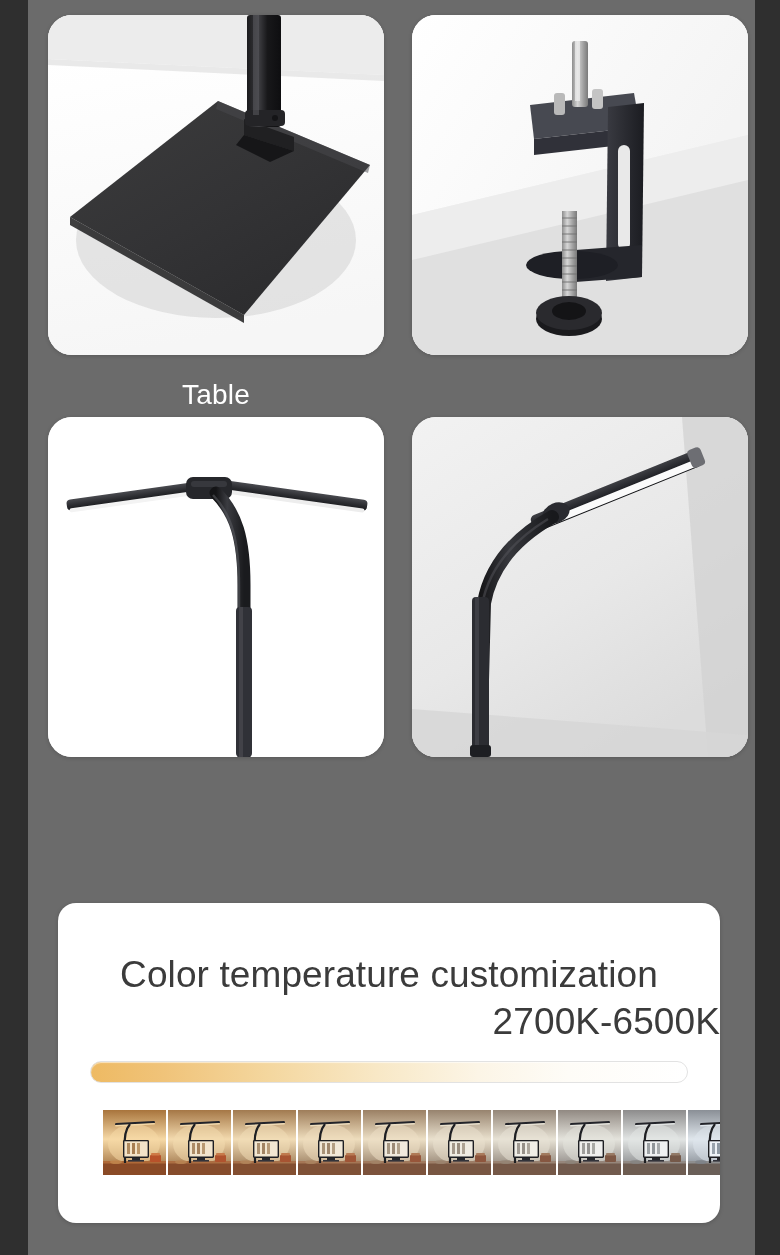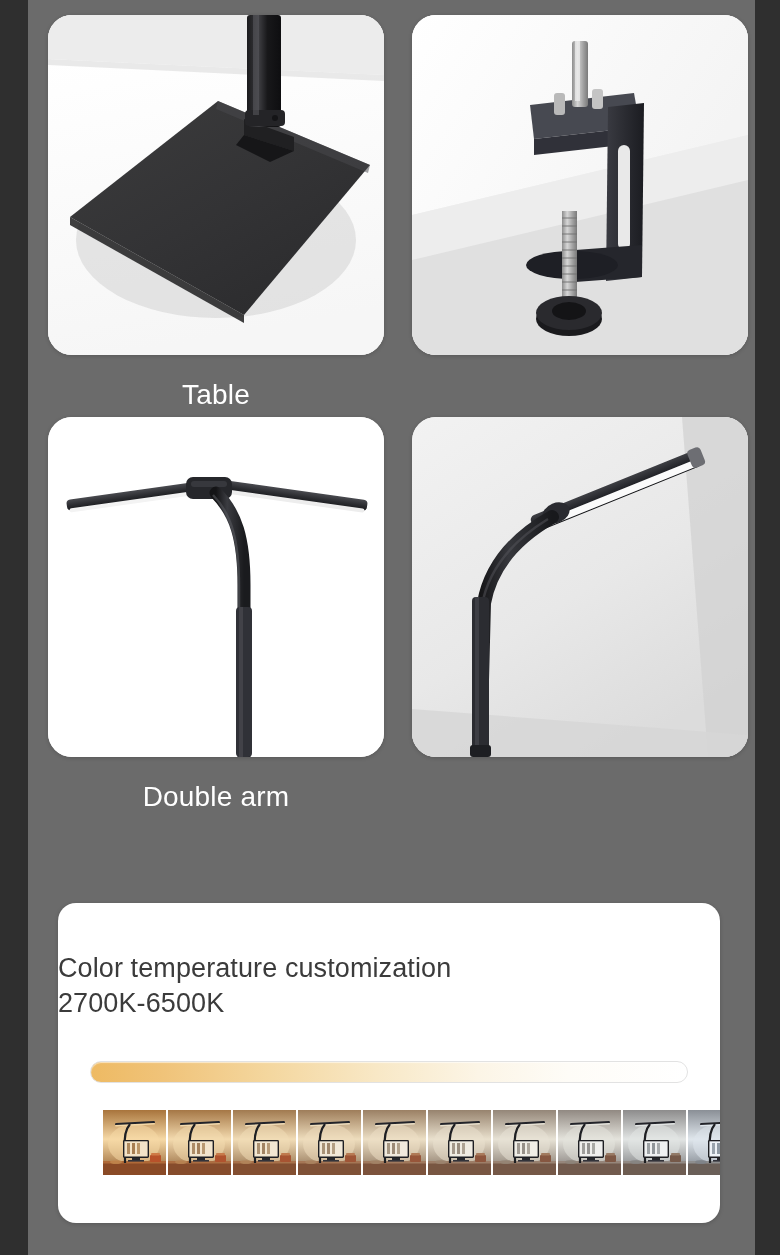--- a/index.html
+++ b/index.html
@@ -73,36 +73,37 @@
     top: 903px;
     width: 662px;
     height: 320px;
     background: #ffffff;
     border-radius: 18px;
     box-shadow: 0 1px 4px rgba(0,0,0,0.18);
     overflow: hidden;
   }
 
   .ct-title {
-    text-align: left;
+    text-align: center;
     color: #3b3b3b;
-    font-size: 27px;
+    font-size: 37px;
     font-weight: 400;
     line-height: 1.28;
     padding-top: 48px;
     letter-spacing: .1px;
   }
 
   .ct-sub {
-    text-align: left;
+    text-align: right;
     color: #3b3b3b;
-    font-size: 27px;
+    font-size: 37px;
     font-weight: 400;
     line-height: 1.28;
     letter-spacing: .1px;
+    margin-left: 19px;
   }
 
   .ct-bar-wrap {
     position: absolute;
     left: 32px;
     top: 158px;
     width: 598px;
     height: 22px;
   }
 
@@ -298,21 +299,20 @@
             <rect x="138" y="60" width="46" height="22" rx="7" fill="#26272b"></rect>
             <rect x="143" y="64" width="36" height="6" rx="3" fill="#3c3d42" opacity="0.8"></rect>
 
             <path d="M168 76 C 188 96, 196 122, 196 168 L196 340" stroke="url(#neckG)" stroke-width="13" fill="none" stroke-linecap="round"></path>
             <path d="M165 78 C 184 98, 191 124, 191 170 L191 340" stroke="#5a5b61" stroke-width="2.5" fill="none" opacity="0.55"></path>
 
             <rect x="188" y="190" width="16" height="150" rx="4" fill="#303137"></rect>
             <rect x="191" y="190" width="4" height="150" fill="#53545a" opacity="0.5"></rect>
           </svg>
         </div>
-        <div class="card-caption">Double arm</div>
       </div>
 
       <div class="grid-cell">
         <div class="photo-card">
           <svg class="photo-svg" viewBox="0 0 336 340" preserveAspectRatio="xMidYMid slice">
             <defs>
               <linearGradient id="sgBg" x1="0" y1="0" x2="0.6" y2="1">
                 <stop offset="0" stop-color="#f2f2f2"></stop>
                 <stop offset="0.6" stop-color="#e8e8e8"></stop>
                 <stop offset="1" stop-color="#dcdcdc"></stop>

